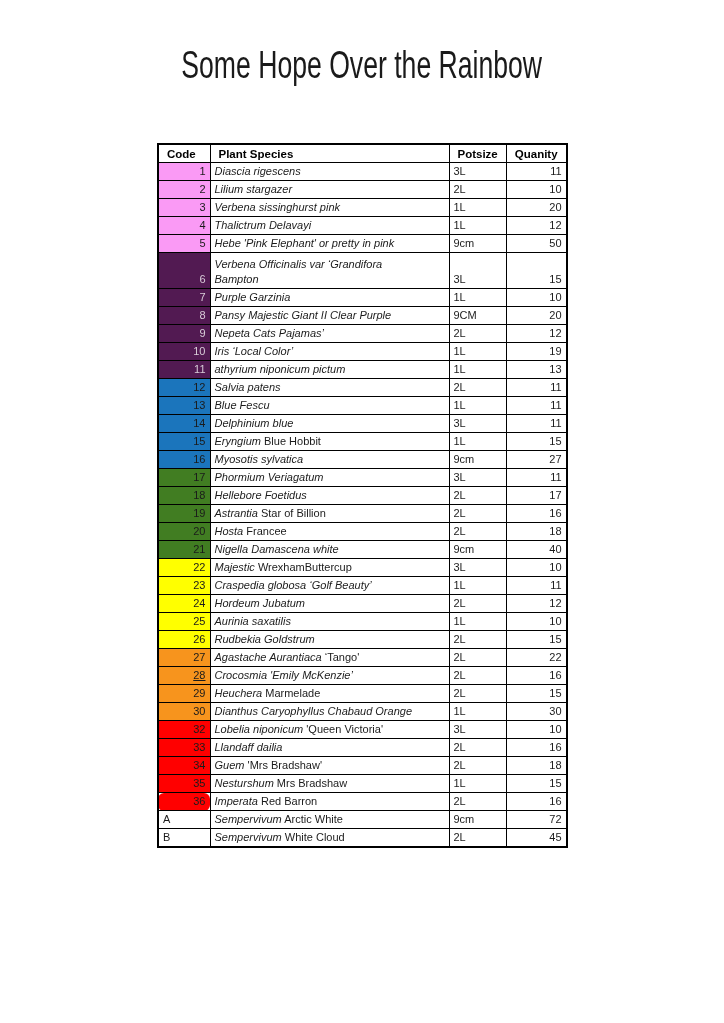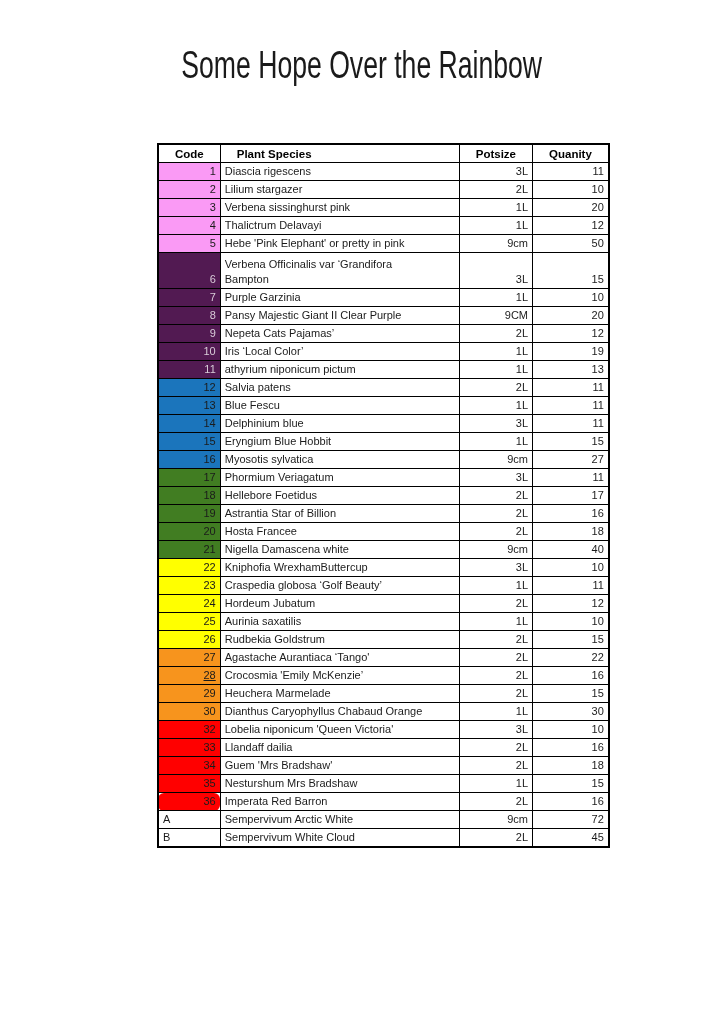--- a/index.html
+++ b/index.html
@@ -47,39 +47,39 @@
   col.c-pot    { width: 57px; }
   col.c-qty    { width: 57px; }
   th, td {
     border: 1px solid #000;
     overflow: hidden;
   }
   th {
     font-size: 11.5px;
     font-weight: bold;
     text-align: left;
-    padding: 1px 16px;
+    padding: 1px 8px;
     height: 15px;
     color: #000;
     vertical-align: middle;
   }
   td {
     font-size: 11px;
     padding: 1px 4px;
     height: 15px;
     color: #1b1b1b;
     vertical-align: bottom;
     line-height: 15px;
   }
   tr.tall td { height: 33px; }
   td.code { text-align: right; }
   td.code.alpha { text-align: left; }
   td.species span { white-space: pre-line; }
-  td.species .it { }
-  td.potsize { text-align: right; }
+  td.species .it { font-style: italic; }
+  td.potsize { text-align: left; }
   td.qty { text-align: right; }
 </style>
 </head>
 <body>
 
 <div class="page">
 
   <div class="title-wrap">
     <span class="title">Some Hope Over the Rainbow</span>
   </div>
@@ -223,21 +223,21 @@
             <td class="qty">18</td>
           </tr>
           <tr>
             <td class="code" style="background: rgb(65, 125, 34); color: rgb(27, 27, 27);">21</td>
             <td class="species"><span class="it">Nigella Damascena white</span></td>
             <td class="potsize">9cm</td>
             <td class="qty">40</td>
           </tr>
           <tr>
             <td class="code" style="background: rgb(255, 255, 0); color: rgb(27, 27, 27);">22</td>
-            <td class="species"><span class="it">Kniphofia</span><span> WrexhamButtercup</span></td>
+            <td class="species"><span class="it">Majestic</span><span> WrexhamButtercup</span></td>
             <td class="potsize">3L</td>
             <td class="qty">10</td>
           </tr>
           <tr>
             <td class="code" style="background: rgb(255, 255, 0); color: rgb(27, 27, 27);">23</td>
             <td class="species"><span class="it">Craspedia globosa ‘Golf Beauty’</span></td>
             <td class="potsize">1L</td>
             <td class="qty">11</td>
           </tr>
           <tr>

